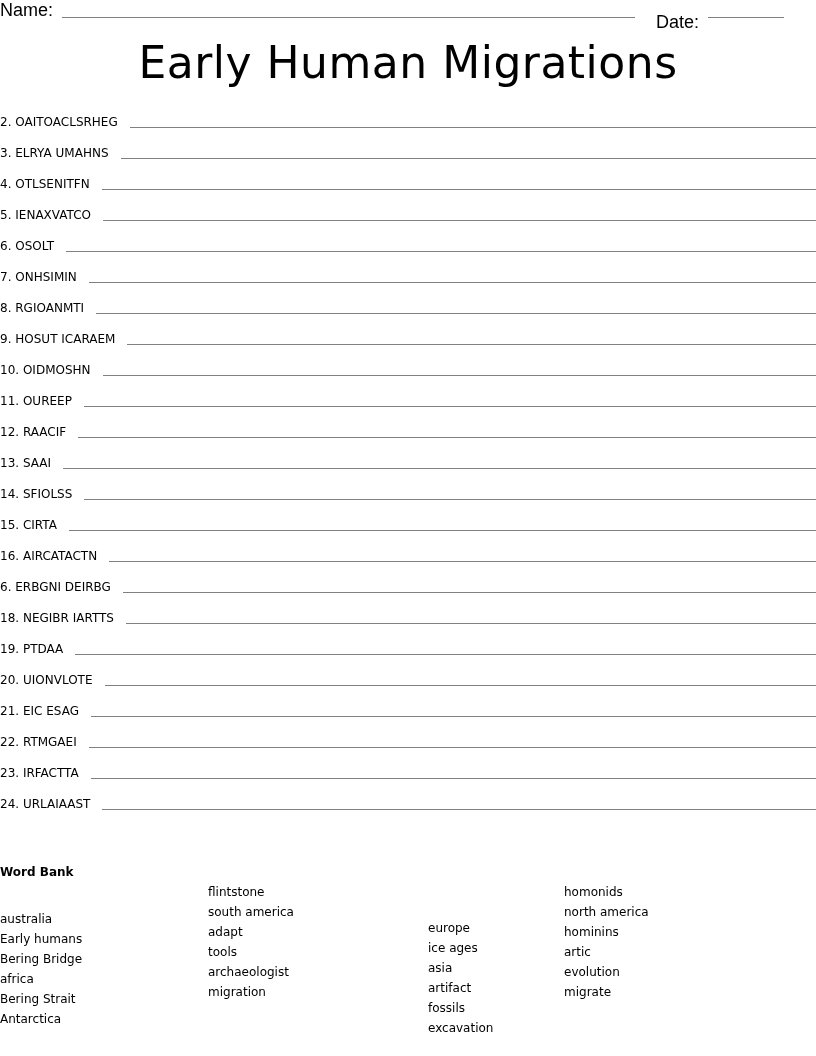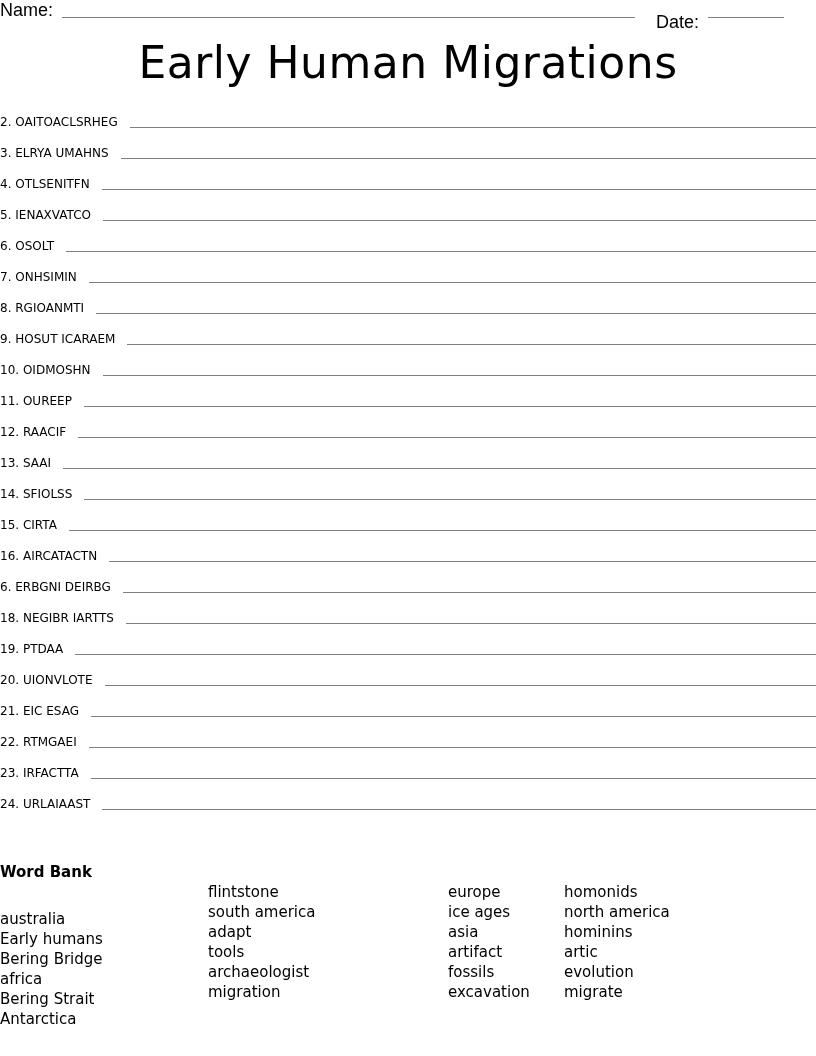--- a/index.html
+++ b/index.html
@@ -7,21 +7,21 @@
     .header-row { position: absolute; top: 0; left: 0; width: 672px; height: 22px; font-family: "Liberation Sans", sans-serif; font-size: 18px; padding-left: 12px; }
     .name-label { position: absolute; left: 0; top: 0; }
     .name-line { position: absolute; left: 62px; top: 17px; width: 573px; border-bottom: 1px solid #808080; }
     .date-label { position: absolute; left: 656px; top: 12px; }
     .date-line { position: absolute; left: 708px; top: 17px; width: 76px; border-bottom: 1px solid #808080; }
     .title { position: absolute; top: 28px; left: 0; width: 816px; text-align: center; font-family: "DejaVu Sans", sans-serif; font-size: 44px; line-height: 70px; letter-spacing: 0.5px; }
     .questions { position: absolute; top: 110px; left: 0; width: 816px; }
     .q-row { position: relative; height: 31px; display: flex; align-items: flex-start; font-family: "DejaVu Sans", sans-serif; font-size: 12px; }
     .q-text { white-space: nowrap; padding-top: 5px; line-height: 14px; }
     .q-line { flex: 1; margin-left: 12px; margin-top: 17px; border-bottom: 1px solid #808080; height: 0; }
-    .word-bank { position: absolute; top: 864px; left: 0; width: 816px; font-family: "DejaVu Sans", sans-serif; font-size: 15px; }
+    .word-bank { position: absolute; top: 864px; left: 0; width: 816px; font-family: "DejaVu Sans", sans-serif; font-size: 12px; }
     .wb-title { font-weight: bold; height: 18px; line-height: 16px; }
     .wb-grid { position: relative; }
     .wb-col { position: absolute; top: 0; }
     .wb-item { height: 20px; line-height: 20px; white-space: nowrap; }
   </style>
 </head>
 <body>
 
 <div class="header-row">
   <span class="name-label">Name:</span>
@@ -139,21 +139,21 @@
         <div class="wb-item">Antarctica</div>
       </div>
       <div class="wb-col" style="left: 208px;">
         <div class="wb-item">flintstone</div>
         <div class="wb-item">south america</div>
         <div class="wb-item">adapt</div>
         <div class="wb-item">tools</div>
         <div class="wb-item">archaeologist</div>
         <div class="wb-item">migration</div>
       </div>
-      <div class="wb-col" style="left: 448px;">
+      <div class="wb-col" style="left: 428px; margin-top: 36px;">
         <div class="wb-item">europe</div>
         <div class="wb-item">ice ages</div>
         <div class="wb-item">asia</div>
         <div class="wb-item">artifact</div>
         <div class="wb-item">fossils</div>
         <div class="wb-item">excavation</div>
       </div>
       <div class="wb-col" style="left: 564px;">
         <div class="wb-item">homonids</div>
         <div class="wb-item">north america</div>

